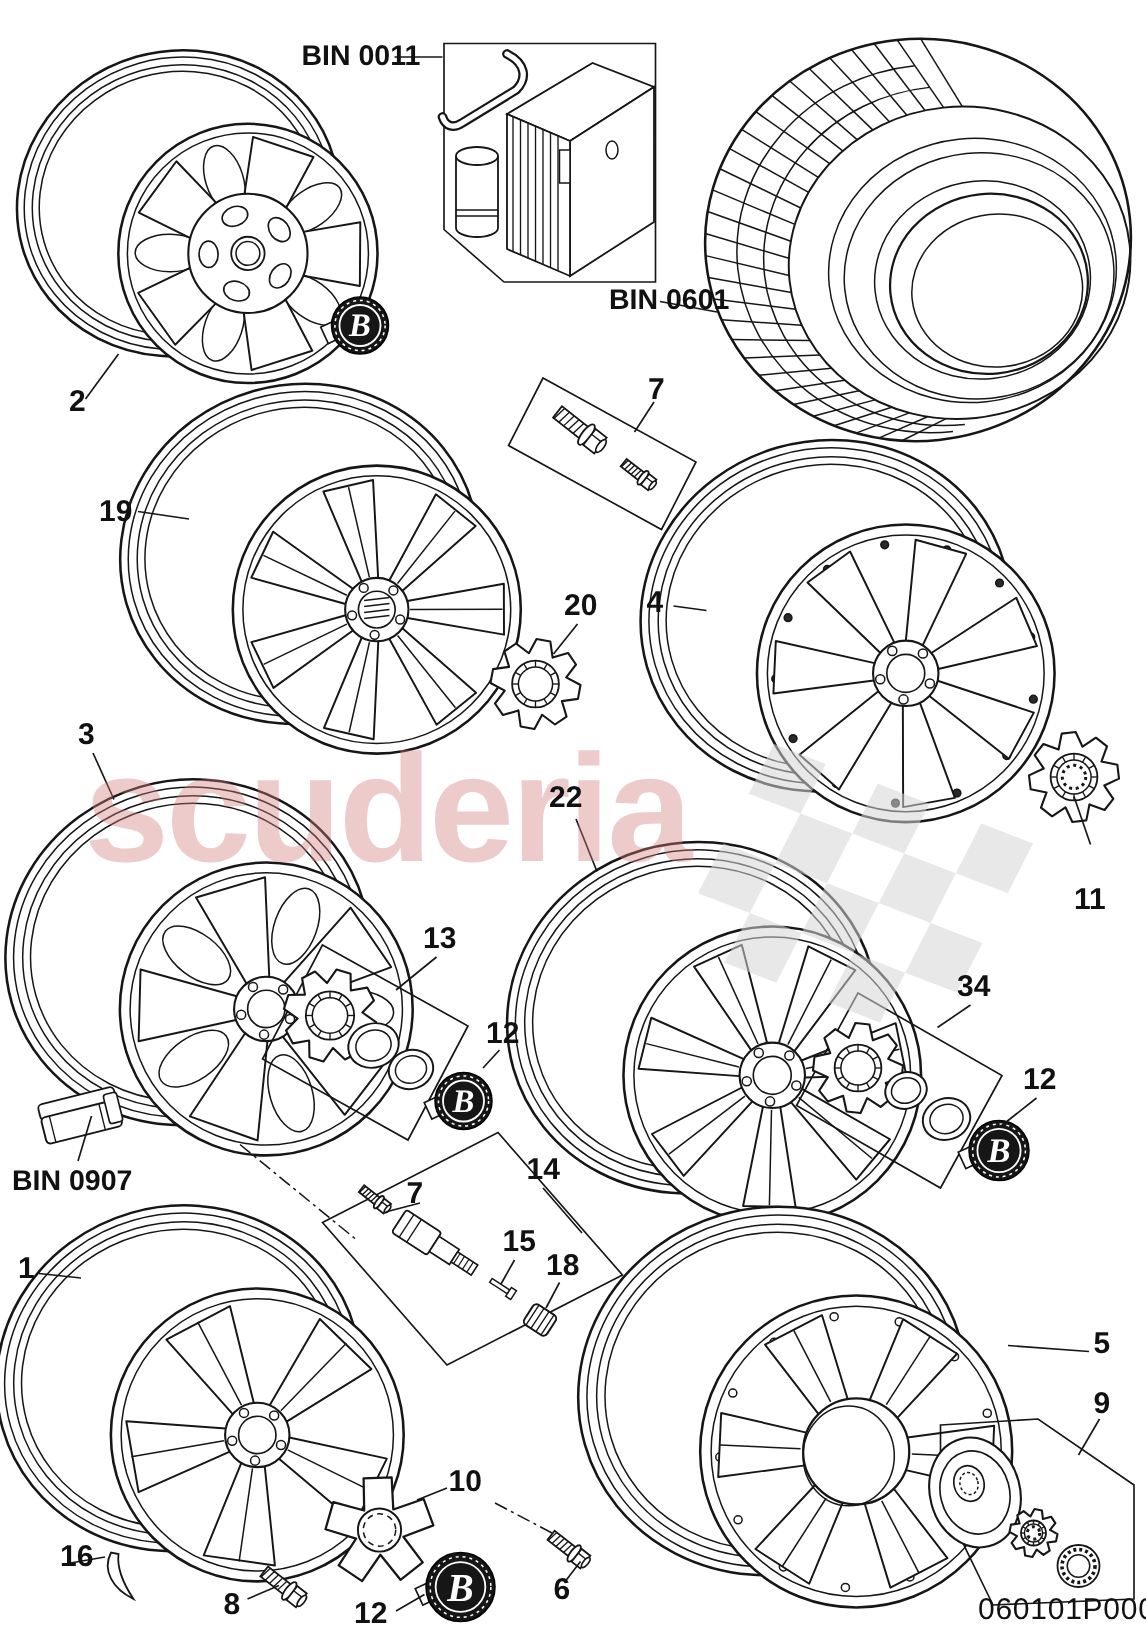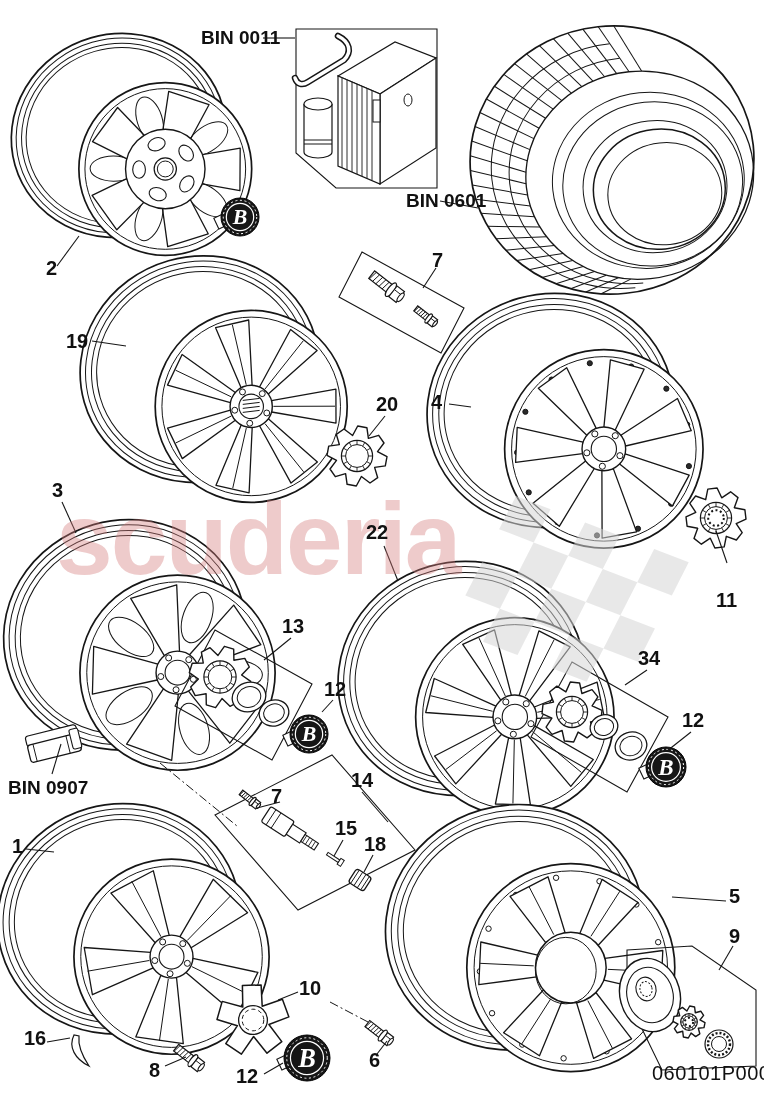--- a/index.html
+++ b/index.html
@@ -594,21 +594,21 @@
       <span class="callout" style="left: 282px; top: 616px;">13</span>
       <span class="callout" style="left: 324px; top: 679px;">12</span>
       <span class="callout" style="left: 366px; top: 522px;">22</span>
       <span class="callout" style="left: 638px; top: 648px;">34</span>
       <span class="callout" style="left: 682px; top: 710px;">12</span>
       <span class="callout" style="left: 12px; top: 836px;">1</span>
       <span class="callout" style="left: 351px; top: 770px;">14</span>
       <span class="callout" style="left: 271px; top: 786px;">7</span>
       <span class="callout" style="left: 335px; top: 818px;">15</span>
       <span class="callout" style="left: 364px; top: 834px;">18</span>
-      <span class="callout" style="left: 24px; top: 1028px;">16</span>
+      <span class="callout" style="left: 40px; top: 1028px;">16</span>
       <span class="callout" style="left: 149px; top: 1060px;">8</span>
       <span class="callout" style="left: 236px; top: 1066px;">12</span>
       <span class="callout" style="left: 299px; top: 978px;">10</span>
       <span class="callout" style="left: 369px; top: 1050px;">6</span>
       <span class="callout" style="left: 729px; top: 886px;">5</span>
       <span class="callout" style="left: 729px; top: 926px;">9</span>
     </div>
 
   <div class="doc-number">060101P0009</div>
 </div>

